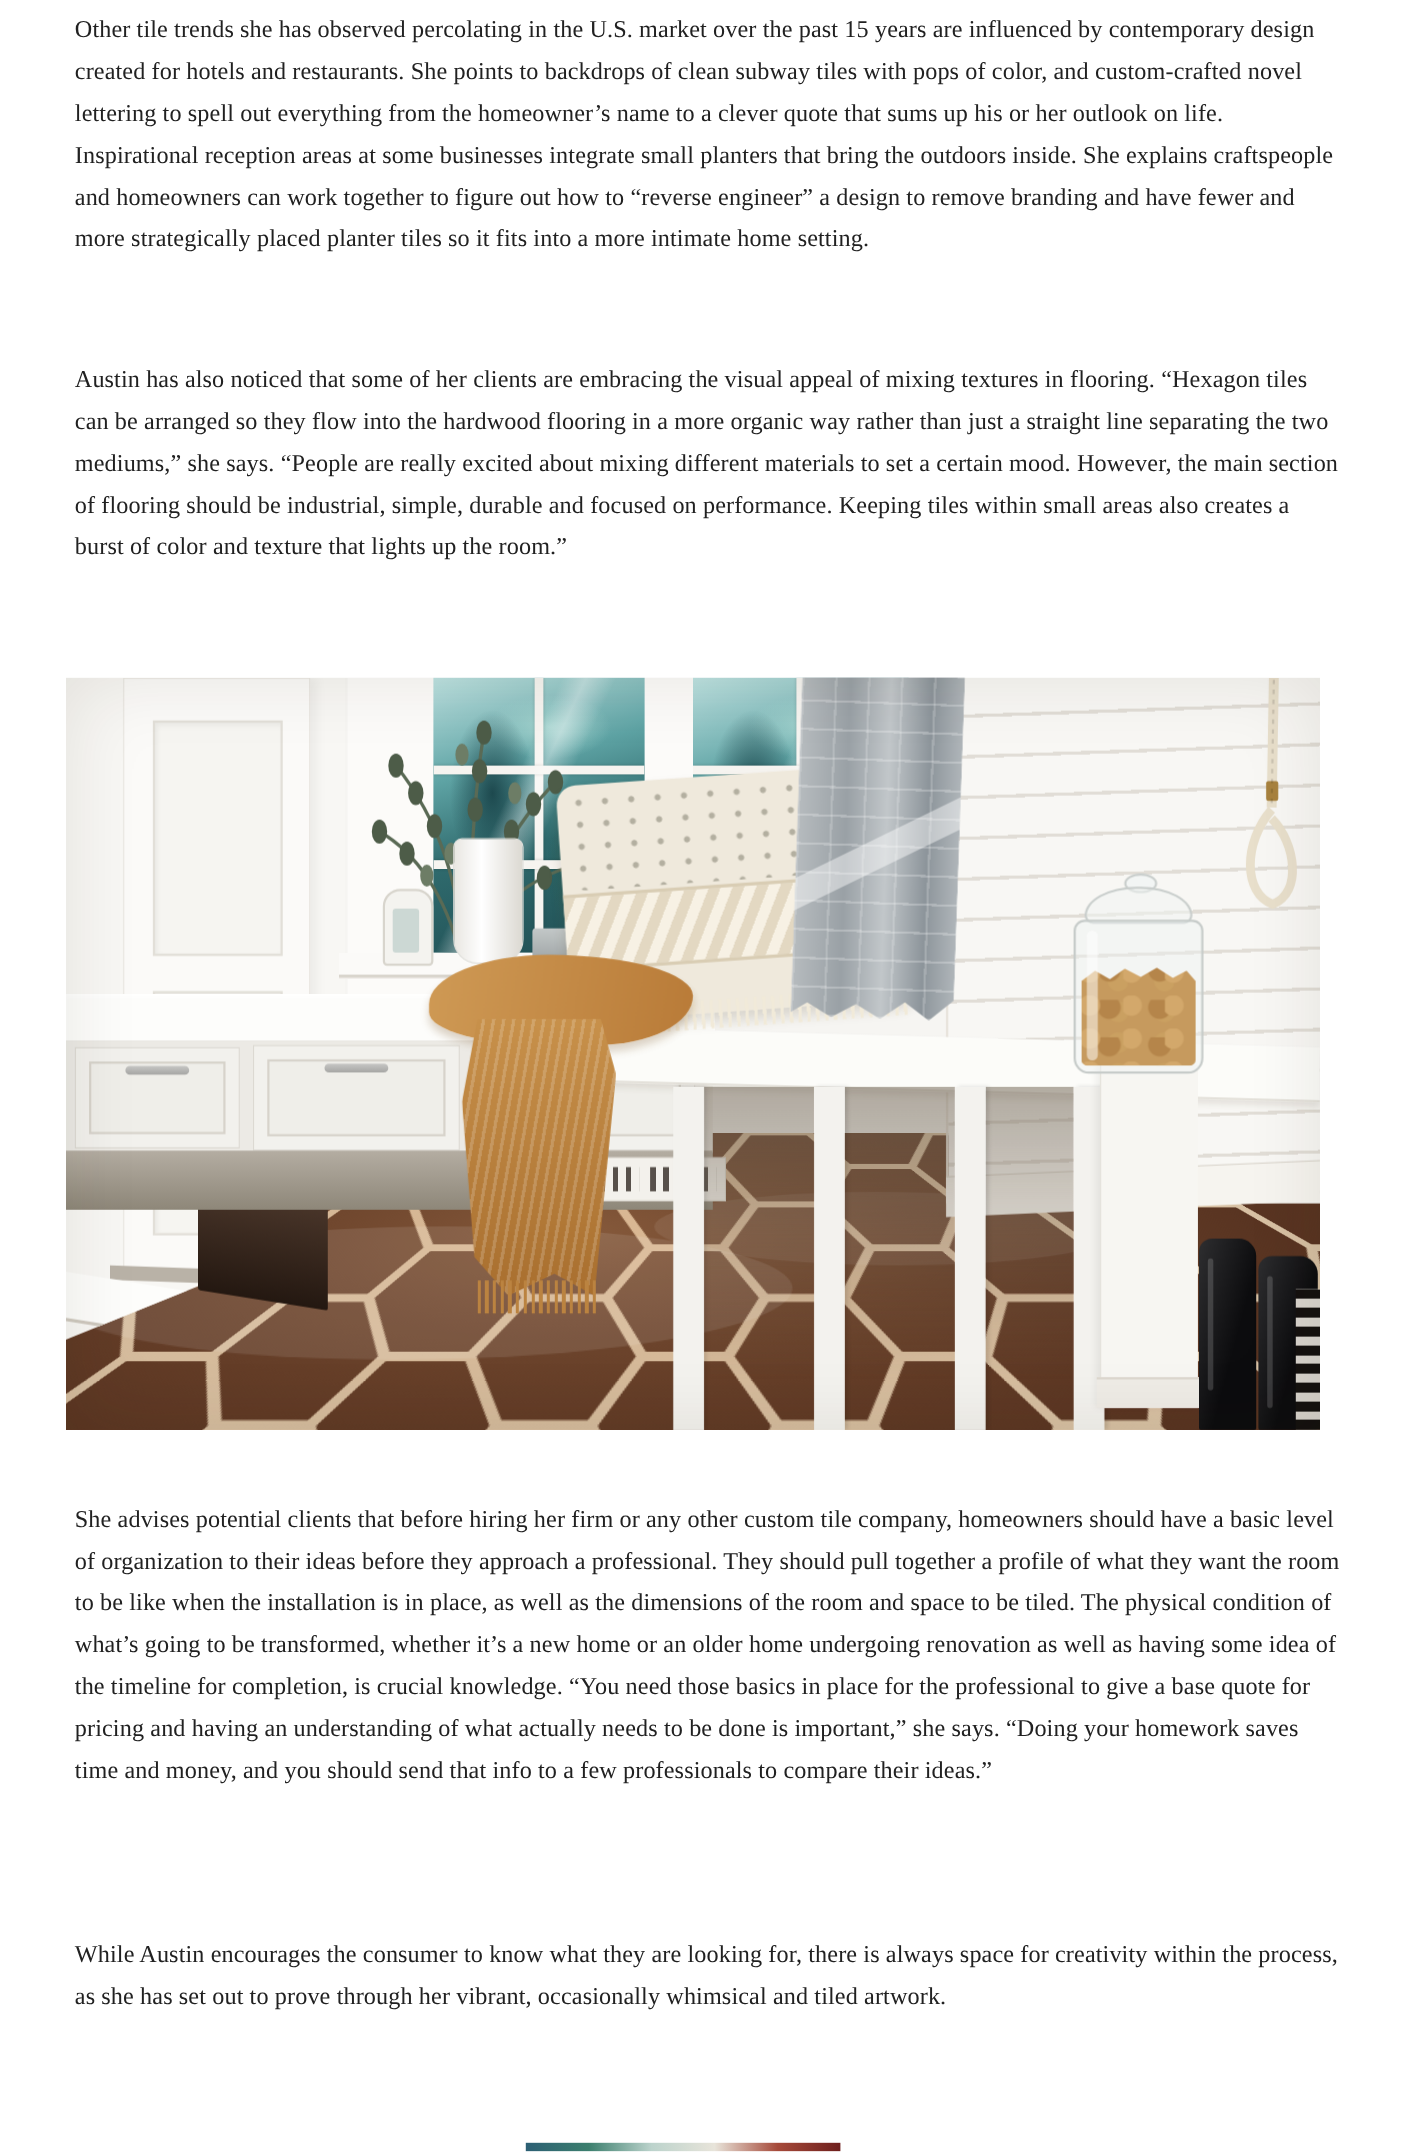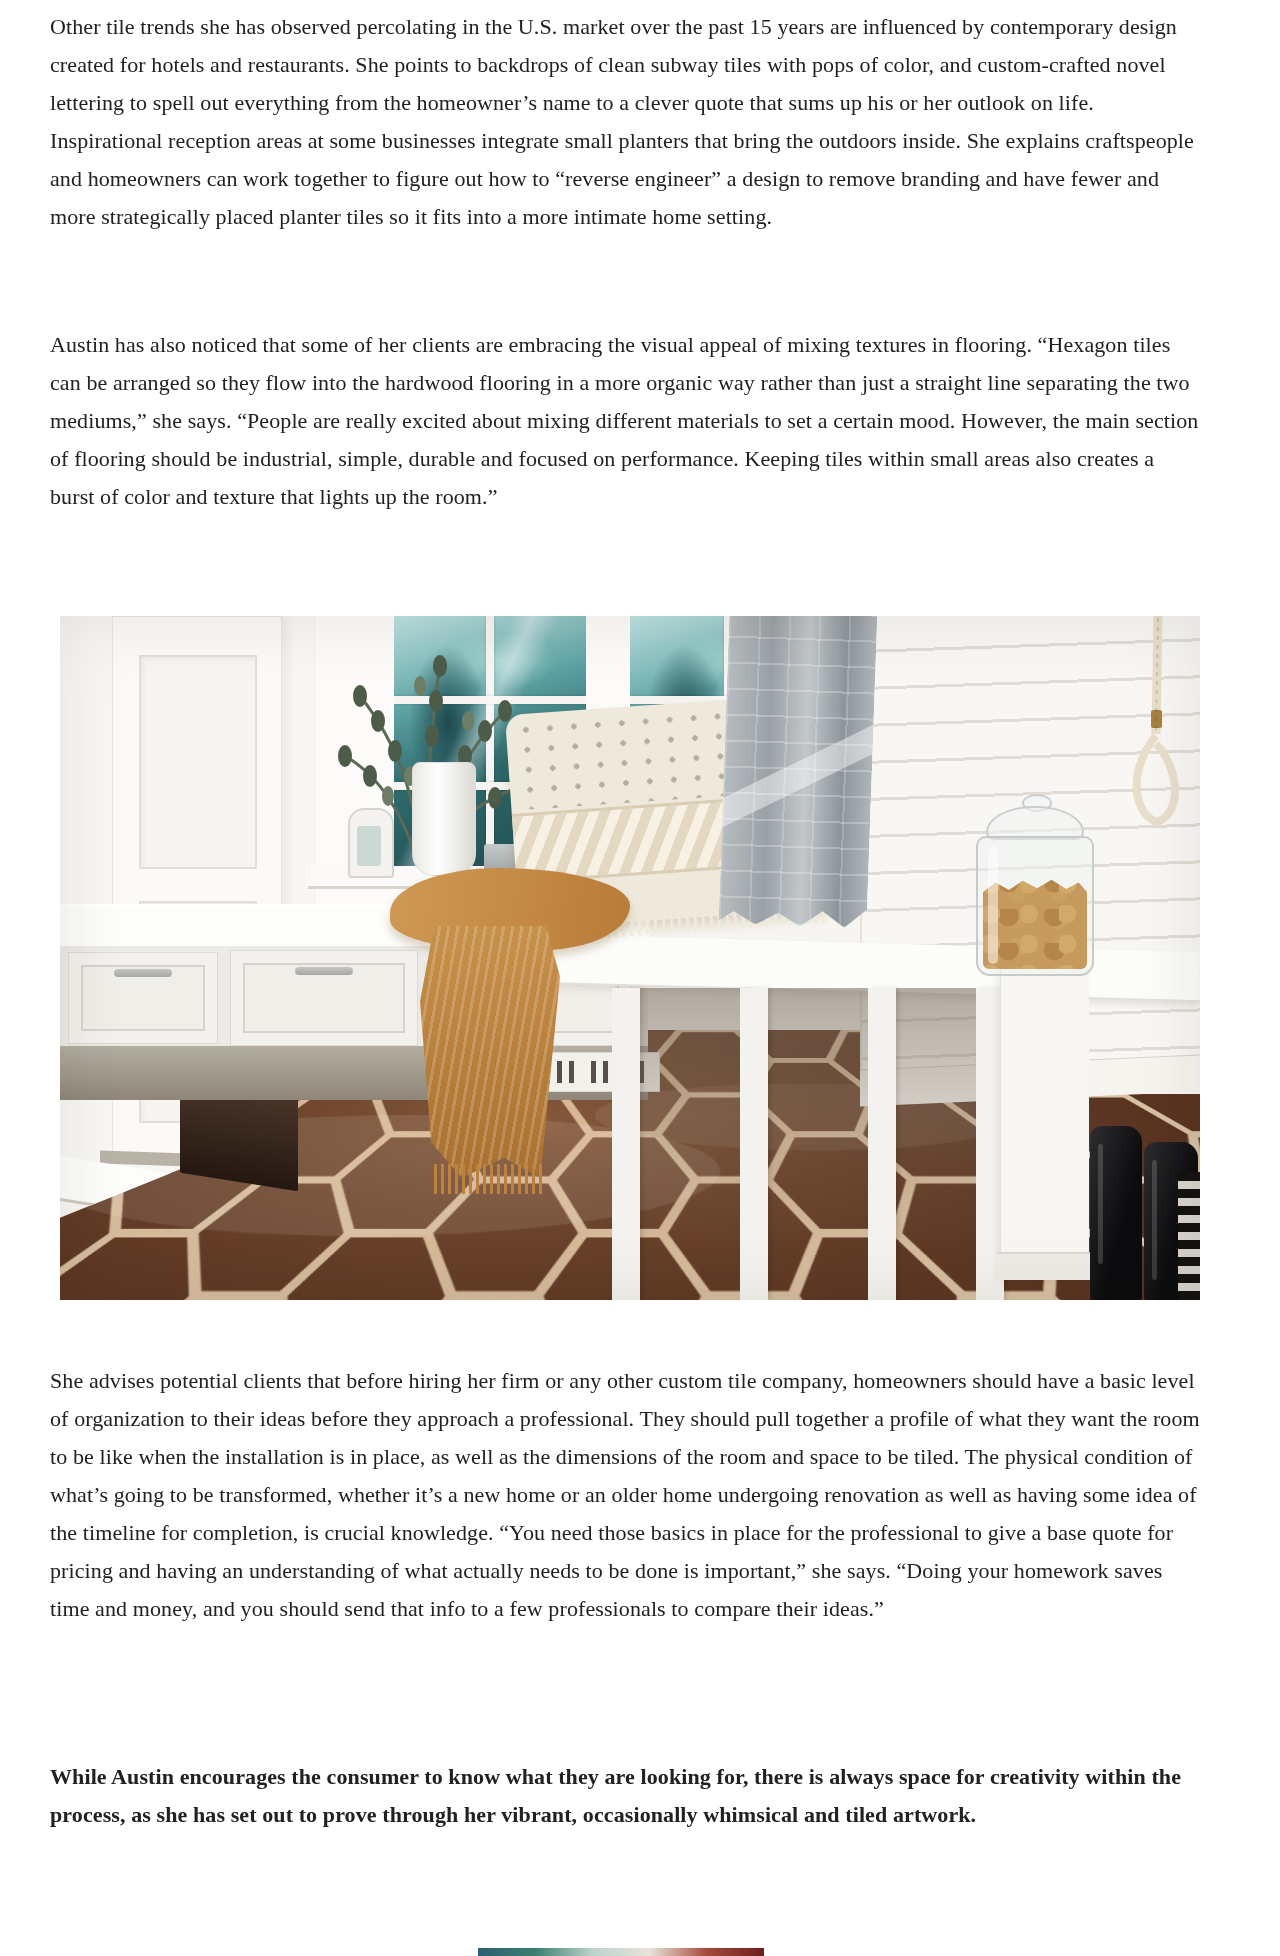--- a/index.html
+++ b/index.html
@@ -8,25 +8,25 @@
     --tile-brown:#4f2e1f;
     --grout-cream:#ecdcc3;
     --glass-teal:#2f6a6d;
     --throw-rust:#c3823f;
     --wall-white:#f6f5f2;
     --sliver-gradient:linear-gradient(90deg,#2c5f74,#3c7f6e,#bcd3cc,#e8e4da,#a64a3a,#6e1f1d);
   }
   html,body{margin:0;padding:0;background:var(--page-bg);}
   .page{position:relative;width:1280px;height:1956px;margin:0 auto;background:var(--page-bg);overflow:hidden;
         font-family:"Liberation Serif","DejaVu Serif",serif;color:var(--text-color);}
-  .para{position:absolute;left:50px;width:1152px;font-size:22px;line-height:38px;letter-spacing:.1px;margin:0;}
+  .para{position:absolute;left:68px;width:1152px;font-size:22px;line-height:38px;letter-spacing:.1px;margin:0;}
   .p1{top:8px;}
   .p2{top:326px;}
   .p3{top:1362px;}
-  .p4{top:1758px;font-weight:bold;}
+  .p4{top:1758px;}
 
   
   .ph{position:absolute;left:60px;top:616px;width:1140px;height:684px;overflow:hidden;background:var(--wall-white);}
   .ph *{position:absolute;}
   .ph::after{content:'';position:absolute;inset:0;box-shadow:inset 0 0 70px rgba(40,25,10,.10);pointer-events:none;}
 
   
   .floor-wrap{left:-260px;top:414px;width:1660px;height:700px;transform-origin:50% 0;
               transform:perspective(640px) rotateX(53deg);}
   .floor-wrap svg{left:0;top:0;}

